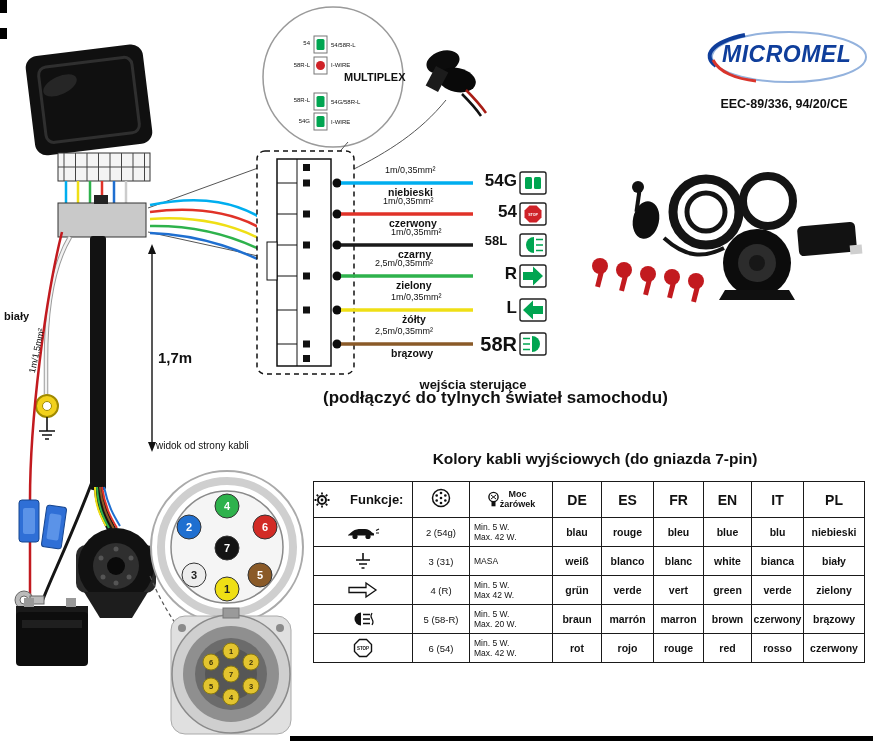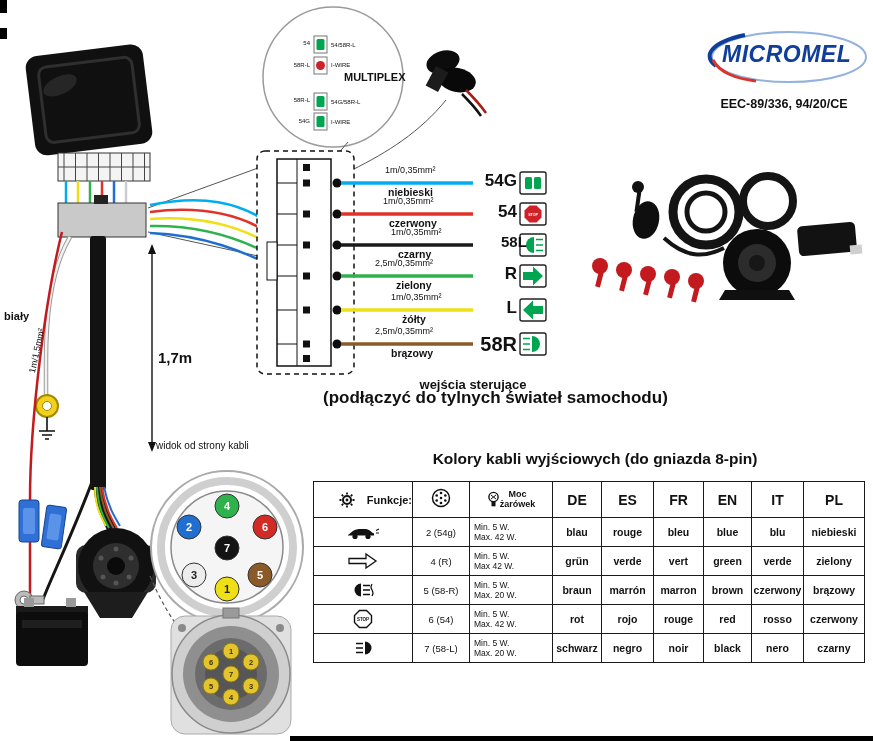--- a/index.html
+++ b/index.html
@@ -16,21 +16,21 @@
   .socket-pin{fill:var(--socket-pin-yellow);stroke:#8a7a10;stroke-width:1}
   .artifact{position:absolute;background:#000}
   table.tbl{border-collapse:collapse;table-layout:fixed;position:absolute;left:313px;top:481px;background:#fff}
   .tbl td,.tbl th{border:1px solid var(--table-border);overflow:hidden;vertical-align:middle;text-align:center;padding:0}
   .tbl tr{height:29px}
   .tbl tr.hd{height:36px}
   .tbl th{font-weight:bold;font-size:14px}
   .tbl td.p{font-size:9.5px}
   .tbl td.w{font-size:8.5px;text-align:left;padding-left:4px;line-height:1.2}
   .tbl td.c{font-size:10.5px;font-weight:bold}
-  .hdr-func{display:flex;align-items:center;justify-content:flex-end;gap:12px;font-size:11px;font-weight:bold}
+  .hdr-func{display:flex;align-items:center;justify-content:flex-start;gap:20px;font-size:13px;font-weight:bold}
   .hdr-moc{display:flex;align-items:center;justify-content:center;gap:0;font-size:9px;font-weight:bold;line-height:1.1}
   .ic svg{display:block;margin:0 auto}
 </style>
 </head>
 <body>
 
 <div id="page">
 
 <svg class="layer" width="873" height="741" viewBox="0 0 873 741">
 
@@ -333,35 +333,35 @@
 <div class="t b" style="left:398px;top:249px;font-size:10.5px">czarny</div>
 <div class="t" style="left:375px;top:259px;font-size:9px">2,5m/0,35mm²</div>
 <div class="t b" style="left:396px;top:280px;font-size:10.5px">zielony</div>
 <div class="t" style="left:391px;top:293px;font-size:9px">1m/0,35mm²</div>
 <div class="t b" style="left:402px;top:314px;font-size:10.5px">żółty</div>
 <div class="t" style="left:375px;top:327px;font-size:9px">2,5m/0,35mm²</div>
 <div class="t b" style="left:391px;top:348px;font-size:10.5px">brązowy</div>
 
 <div class="t b" style="left:475px;top:172px;width:42px;text-align:right;font-size:17px">54G</div>
 <div class="t b" style="left:475px;top:203px;width:42px;text-align:right;font-size:17px">54</div>
-<div class="t b" style="left:501px;top:234px;width:42px;text-align:left;font-size:15px">58L</div>
+<div class="t b" style="left:475px;top:234px;width:42px;text-align:center;font-size:13px">58L</div>
 <div class="t b" style="left:475px;top:265px;width:42px;text-align:right;font-size:17px">R</div>
 <div class="t b" style="left:475px;top:299px;width:42px;text-align:right;font-size:17px">L</div>
 <div class="t b" style="left:475px;top:333px;width:42px;text-align:right;font-size:20px">58R</div>
 
 <div class="t b" style="left:323px;top:378px;width:300px;text-align:center;font-size:13px">wejścia sterujące</div>
 <div class="t b" style="left:323px;top:389px;width:300px;text-align:center;font-size:17px">(podłączyć do tylnych świateł samochodu)</div>
 
 <div class="t b" style="left:158px;top:350px;font-size:15px">1,7m</div>
 <div class="t b" style="left:4px;top:310px;font-size:11px">biały</div>
 <div class="t" style="left:28px;top:372px;font-size:9px;transform:rotate(-78deg);transform-origin:0 0">1m/1,5mm²</div>
 
 <div class="t" style="left:156px;top:440px;font-size:10px">widok od strony kabli</div>
 
-<div class="t b" style="left:330px;top:450px;width:530px;text-align:center;font-size:15.5px">Kolory kabli wyjściowych (do gniazda 8-pin)</div>
+<div class="t b" style="left:330px;top:450px;width:530px;text-align:center;font-size:15.5px">Kolory kabli wyjściowych (do gniazda 7-pin)</div>
 
 <table class="tbl">
   <colgroup>
     <col style="width:99px">
         <col style="width:57px">
         <col style="width:83px">
     <col style="width:49px">
         <col style="width:52px">
         <col style="width:50px">
     <col style="width:48px">
@@ -425,20 +425,35 @@
     <td class="w pre">Min. 5 W.
 Max. 42 W.</td>
     <td class="c">blau</td>
     <td class="c">rouge</td>
     <td class="c">bleu</td>
     <td class="c">blue</td>
     <td class="c">blu</td>
     <td class="c">niebieski</td>
   </tr>
 
+  <tr>
+    <td class="ic">
+      <svg width="20" height="18" viewBox="0 0 20 18">
+        <path d="M10,1 v7 M3,8 h14 M6,12 h8 M8.5,16 h3" stroke="#111" stroke-width="1.6" fill="none"></path>
+      </svg>
+    </td>
+    <td class="p">3 (31)</td>
+    <td class="w pre">MASA</td>
+    <td class="c">weiß</td>
+    <td class="c">blanco</td>
+    <td class="c">blanc</td>
+    <td class="c">white</td>
+    <td class="c">bianca</td>
+    <td class="c">biały</td>
+  </tr>
 
   <tr>
     <td class="ic">
       <svg width="30" height="18" viewBox="0 0 30 18">
               <polygon points="1,6.5 18,6.5 18,2 28,9 18,16 18,11.5 1,11.5" fill="#fff" stroke="#111" stroke-width="1.3"></polygon>
             </svg>
     </td>
     <td class="p">4 (R)</td>
     <td class="w pre">Min. 5 W.
 Max 42 W.</td>
@@ -480,37 +495,20 @@
     <td class="w pre">Min. 5 W.
 Max. 42 W.</td>
     <td class="c">rot</td>
     <td class="c">rojo</td>
     <td class="c">rouge</td>
     <td class="c">red</td>
     <td class="c">rosso</td>
     <td class="c">czerwony</td>
   </tr>
 
-  <tr>
-    <td class="ic">
-      <svg width="26" height="16" viewBox="0 0 26 16">
-        <path d="M15,1.5 a6.5,6.5 0 0 1 0,13 z" fill="#111"></path>
-        <path d="M6,3.5 h7 M6,8 h7 M6,12.5 h7" stroke="#111" stroke-width="1.5"></path>
-      </svg>
-    </td>
-    <td class="p">7 (58-L)</td>
-    <td class="w pre">Min. 5 W.
-Max. 20 W.</td>
-    <td class="c">schwarz</td>
-    <td class="c">negro</td>
-    <td class="c">noir</td>
-    <td class="c">black</td>
-    <td class="c">nero</td>
-    <td class="c">czarny</td>
-  </tr>
 </tbody>
     </table>
 
 <div class="artifact" style="left:0;top:0;width:7px;height:13px"></div>
 <div class="artifact" style="left:0;top:28px;width:7px;height:11px"></div>
 <div class="artifact" style="left:290px;top:736px;width:583px;height:5px"></div>
 
 </div>
 
 </body></html>

